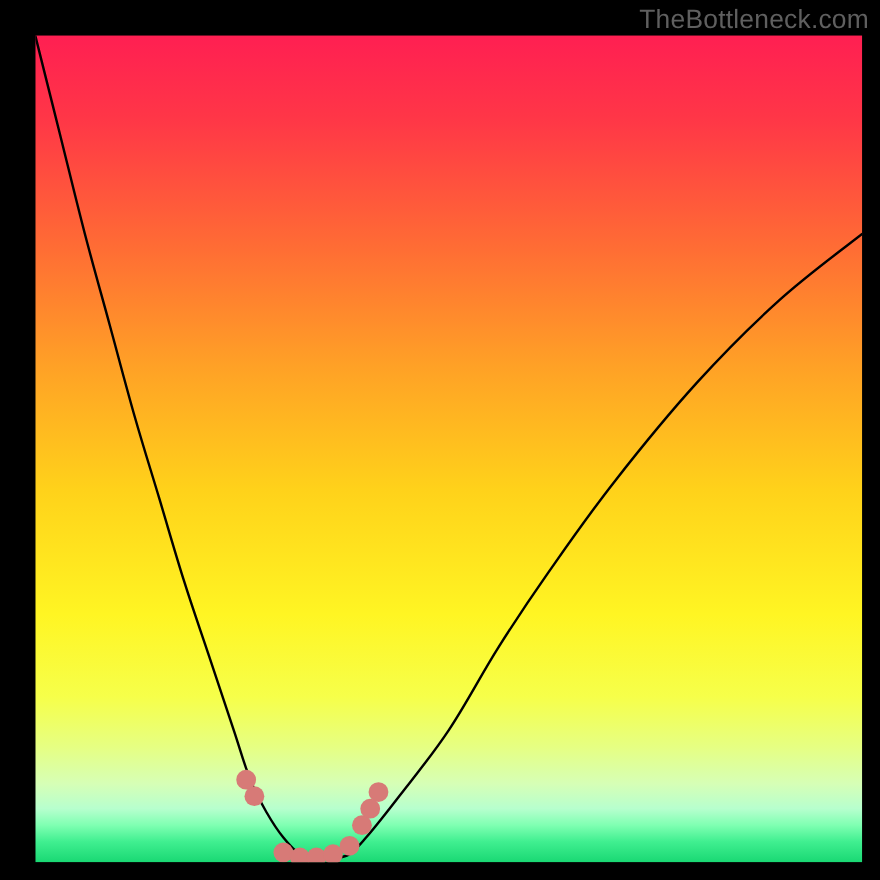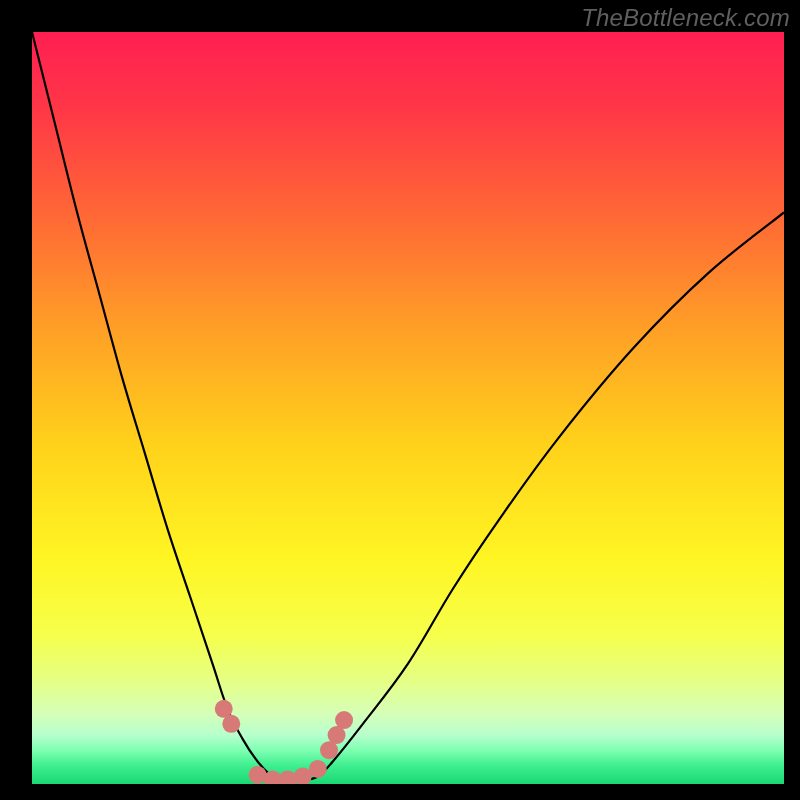--- a/index.html
+++ b/index.html
@@ -8,21 +8,20 @@
     width: 800px;
     height: 800px;
     background: #000;
     overflow: hidden;
     font-family: Arial, Helvetica, sans-serif;
   }
   .frame {
     position: absolute;
     inset: 0;
     background: #000;
-    font-style: italic;
   }
   .plot {
     position: absolute;
     left: 32px;
     top: 32px;
     width: 752px;
     height: 752px;
     overflow: hidden;
   }
   .watermark {

